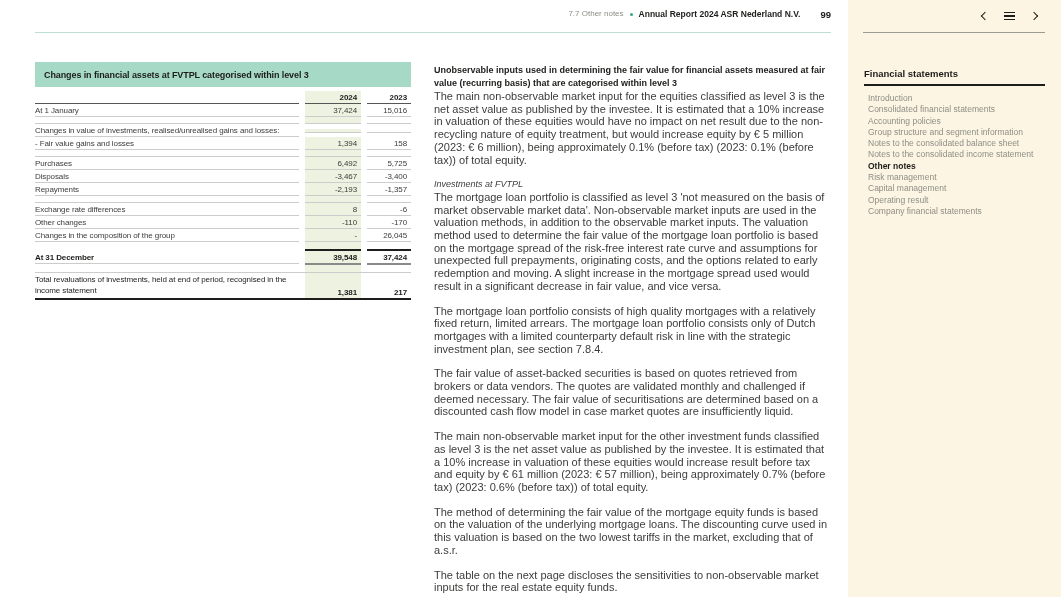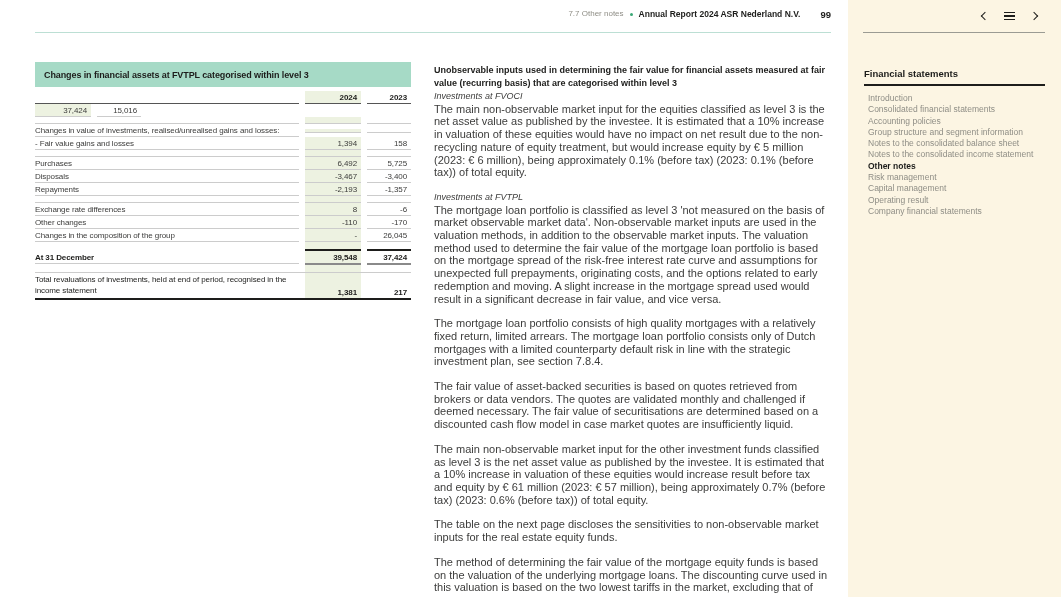--- a/index.html
+++ b/index.html
@@ -95,20 +95,21 @@
 
 <div class="fin-table">
   <div class="table-title">Changes in financial assets at FVTPL categorised within level 3</div>
   <div class="t-head">
     <span class="t-label"></span>
     <span class="t-col c2024">2024</span>
     <span class="t-col c2023">2023</span>
   </div>
   <div id="table-body">
       <div class="t-row">
+        <span class="t-label">At 1 January</span>
         <span class="t-col c2024">37,424</span>
         <span class="t-col c2023">15,016</span>
       </div>
       <div class="t-row spacer">
         <span class="t-label"></span>
         <span class="t-col c2024"></span>
         <span class="t-col c2023"></span>
       </div>
       <div class="t-row">
         <span class="t-label">Changes in value of investments, realised/unrealised gains and losses:</span>
@@ -179,29 +180,28 @@
         <span class="t-label">Total revaluations of investments, held at end of period, recognised in the income statement</span>
         <span class="t-col c2024">1,381</span>
         <span class="t-col c2023">217</span>
       </div>
     </div>
 </div>
 
 <div class="article">
   <h2>Unobservable inputs used in determining the fair value for financial assets measured at fair value (recurring basis) that are categorised within level 3</h2>
   <div id="article-sections">
-      <div class="subheading">Investments at FVOCI</div>
       <p>The main non-observable market input for the equities classified as level 3 is the net asset value as published by the investee. It is estimated that a 10% increase in valuation of these equities would have no impact on net result due to the non-recycling nature of equity treatment, but would increase equity by € 5 million (2023: € 6 million), being approximately 0.1% (before tax) (2023: 0.1% (before tax)) of total equity.</p>
       <div class="subheading">Investments at FVTPL</div>
       <p>The mortgage loan portfolio is classified as level 3 'not measured on the basis of market observable market data'. Non-observable market inputs are used in the valuation methods, in addition to the observable market inputs. The valuation method used to determine the fair value of the mortgage loan portfolio is based on the mortgage spread of the risk-free interest rate curve and assumptions for unexpected full prepayments, originating costs, and the options related to early redemption and moving. A slight increase in the mortgage spread used would result in a significant decrease in fair value, and vice versa.</p>
       <p>The mortgage loan portfolio consists of high quality mortgages with a relatively fixed return, limited arrears. The mortgage loan portfolio consists only of Dutch mortgages with a limited counterparty default risk in line with the strategic investment plan, see section 7.8.4.</p>
       <p>The fair value of asset-backed securities is based on quotes retrieved from brokers or data vendors. The quotes are validated monthly and challenged if deemed necessary. The fair value of securitisations are determined based on a discounted cash flow model in case market quotes are insufficiently liquid.</p>
       <p>The main non-observable market input for the other investment funds classified as level 3 is the net asset value as published by the investee. It is estimated that a 10% increase in valuation of these equities would increase result before tax and equity by € 61 million (2023: € 57 million), being approximately 0.7% (before tax) (2023: 0.6% (before tax)) of total equity.</p>
+      <p>The method of determining the fair value of the mortgage equity funds is based on the valuation of the underlying mortgage loans. The discounting curve used in this valuation is based on the two lowest tariffs in the market, excluding that of a.s.r.</p>
       <p>The table on the next page discloses the sensitivities to non-observable market inputs for the real estate equity funds.</p>
-      <p>The method of determining the fair value of the mortgage equity funds is based on the valuation of the underlying mortgage loans. The discounting curve used in this valuation is based on the two lowest tariffs in the market, excluding that of a.s.r.</p>
     </div>
 </div>
 
 <div class="sidebar">
   <div class="sb-icons">
     <span class="chev left"></span>
     <span class="menu-glyph"></span>
     <span class="chev right"></span>
   </div>
   <div class="sb-topline"></div>

